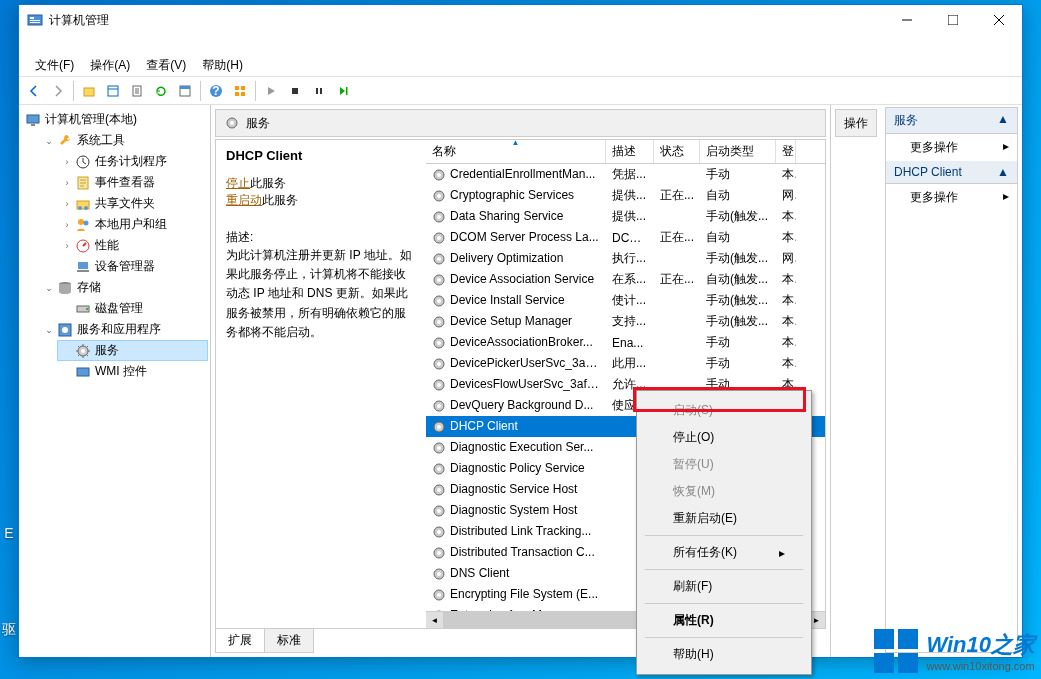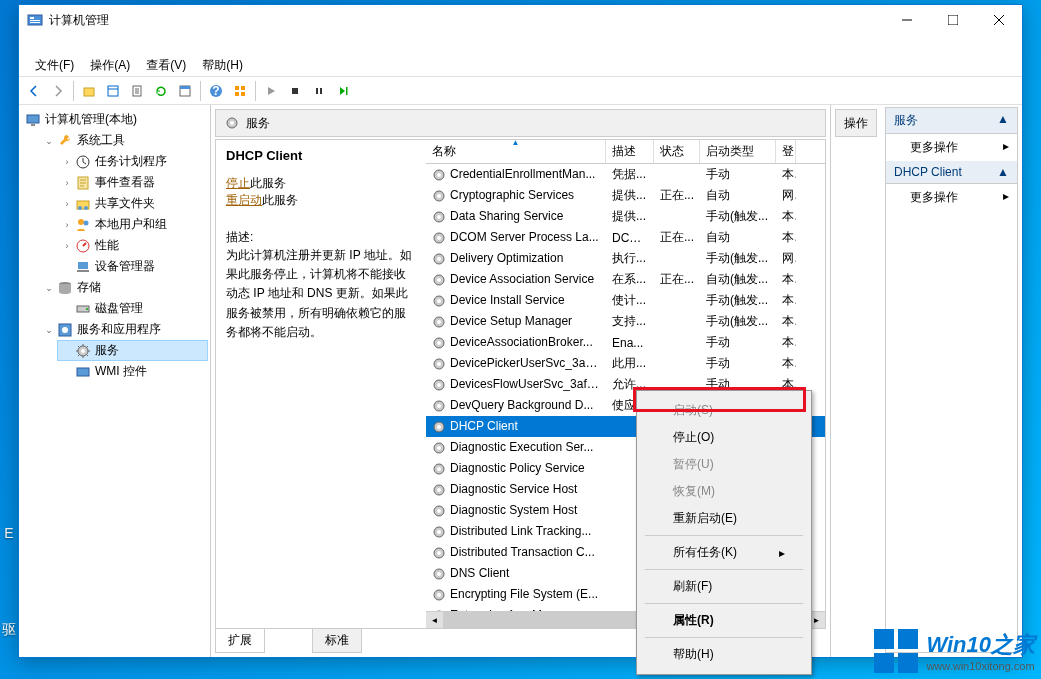--- a/index.html
+++ b/index.html
@@ -42,21 +42,21 @@
 .sort-arrow { position: absolute; top: -2px; left: 50%; transform: translateX(-50%); font-size: 8px; color: #0078d4; }
 .list-body { flex: 1; overflow: hidden; position: relative; }
 .list-row { display: flex; height: 21px; align-items: center; cursor: pointer; }
 .list-row.selected { background: #0078d4; color: #fff; }
 .list-row .cell { padding: 0 6px; white-space: nowrap; overflow: hidden; text-overflow: ellipsis; }
 .service-icon { width: 14px; height: 14px; margin-right: 4px; flex-shrink: 0; display: inline-block; vertical-align: middle; }
 .scrollbar-h { height: 17px; background: #f0f0f0; border-top: 1px solid #ccc; display: flex; }
 .sb-btn { width: 17px; height: 17px; background: #e0e0e0; display: flex; align-items: center; justify-content: center; font-size: 8px; cursor: pointer; }
 .sb-track { flex: 1; position: relative; }
 .sb-thumb { position: absolute; left: 0; width: 60%; height: 100%; background: #ccc; }
-.tabs { height: 24px; display: flex; align-items: flex-end; margin: 0 4px 4px 4px; gap: 48px; }
+.tabs { height: 24px; display: flex; align-items: flex-end; margin: 0 4px 4px 4px; }
 .tab { padding: 3px 12px; border: 1px solid #ccc; border-top: none; background: #f0f0f0; cursor: pointer; margin-right: -1px; }
 .tab.active { background: #fff; }
 .actions-panel { width: 191px; display: flex; flex-direction: row; }
 .actions-header { height: 28px; background: #f0f0f0; border: 1px solid #ccc; margin: 4px 4px 0 4px; padding: 5px 8px; }
 .actions-body { flex: 1; margin: 2px 4px 4px 4px; border: 1px solid #ccc; }
 .action-section { background: #e8eef5; padding: 4px 8px; border-bottom: 1px solid #ccc; display: flex; justify-content: space-between; cursor: pointer; color: #003d7a; }
 .action-item { padding: 5px 8px 5px 24px; cursor: pointer; }
 .context-menu { position: absolute; background: #f0f0f0; border: 1px solid #999; box-shadow: 2px 2px 4px rgba(0,0,0,0.3); width: 176px; padding: 6px; z-index: 100; }
 .cm-item { padding: 5px 20px 5px 30px; cursor: pointer; display: flex; justify-content: space-between; align-items: center; }
 .cm-item.disabled { color: #888; cursor: default; }

